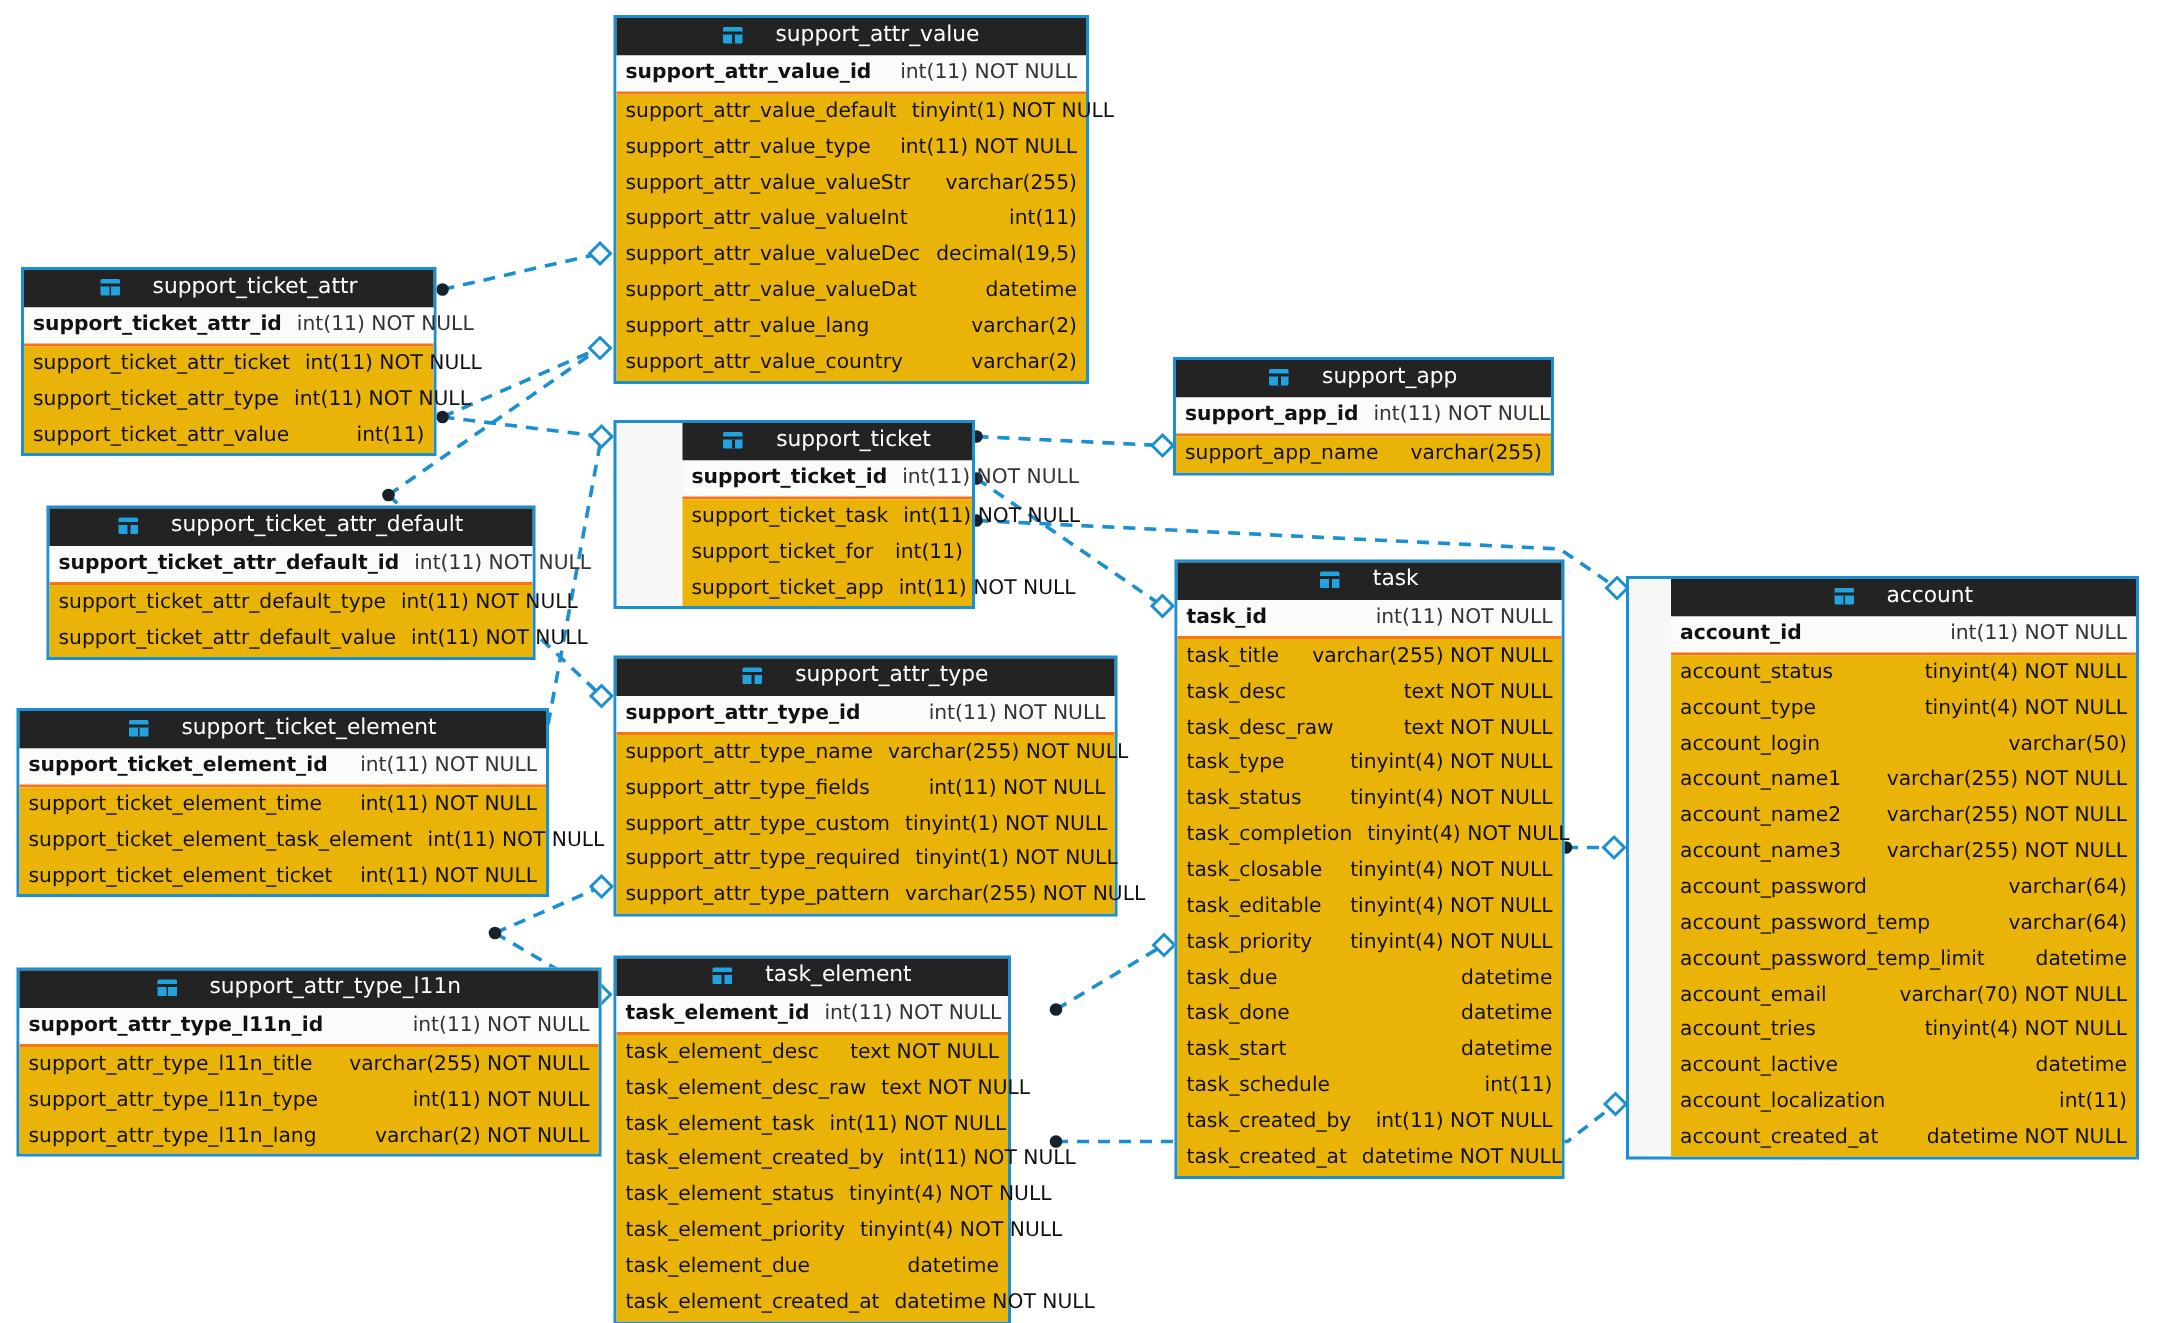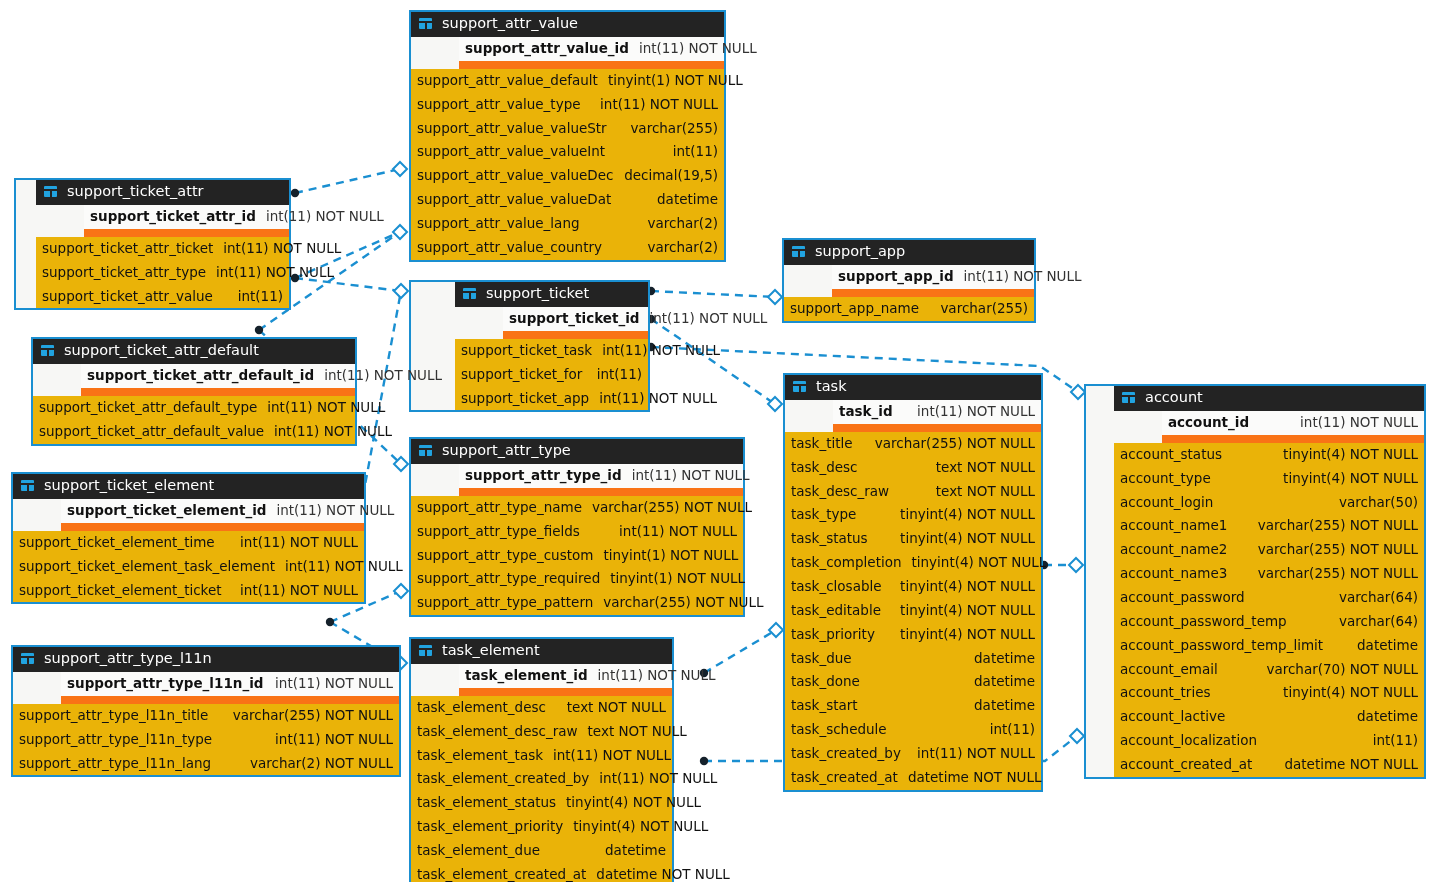--- a/index.html
+++ b/index.html
@@ -17,37 +17,36 @@
     box-sizing:border-box;
     box-shadow:0 0 0 0 rgba(0,0,0,0);
   }
   .ent-title{
     background:#232323;
     color:#ffffff;
     font-size:14.5px;
     text-align:center;
     padding:4px 8px 5px 8px;
     white-space:nowrap;
-    display:flex;align-items:center;gap:10px;
+    display:flex;align-items:center;justify-content:center;gap:22px;
     line-height:1.1;
   }
   .tbl-icon{
     width:13px;height:11px;display:inline-block;position:relative;flex:0 0 auto;
     background:#21a3e0;border-radius:1px;
   }
   .tbl-icon::before{
     content:"";position:absolute;left:0;right:0;top:3px;height:1.5px;background:#232323;
   }
   .tbl-icon::after{
     content:"";position:absolute;top:4.5px;bottom:0;left:6px;width:1.5px;background:#232323;
   }
   .pk-sec{
-    border-bottom:8px solid #f97316;
+    border-bottom:2px solid #f97316;
     background:#fbfbfa;
-    margin-left:48px;
   }
   .fields{background:#eab308;}
   .row{
     display:flex;justify-content:space-between;align-items:baseline;
     padding:1px 6px 1px 6px;
     font-size:13.5px;color:#111111;white-space:nowrap;line-height:1.62;
   }
   .row .fname{text-align:left;}
   .row .ftype{text-align:right;padding-left:10px;}
   .pk-sec .row{font-weight:bold;}
@@ -162,21 +161,21 @@
             <span class="fname">support_attr_value_lang</span>
             <span class="ftype">varchar(2)</span>
           </div>
           <div class="row">
             <span class="fname">support_attr_value_country</span>
             <span class="ftype">varchar(2)</span>
           </div>
         </div>
   </div>
 
-  <div class="entity" style="left: 14px; top: 178px; width: 277px; padding-left: 20px;">
+  <div class="entity" style="left: 14px; top: 178px; width: 277px;">
     <div class="ent-title">
       <span class="tbl-icon"></span>
       <span>support_ticket_attr</span>
     </div>
     <div class="pk-sec">
           <div class="row">
             <span class="fname">support_ticket_attr_id</span>
             <span class="ftype">int(11) NOT NULL</span>
           </div>
         </div>

